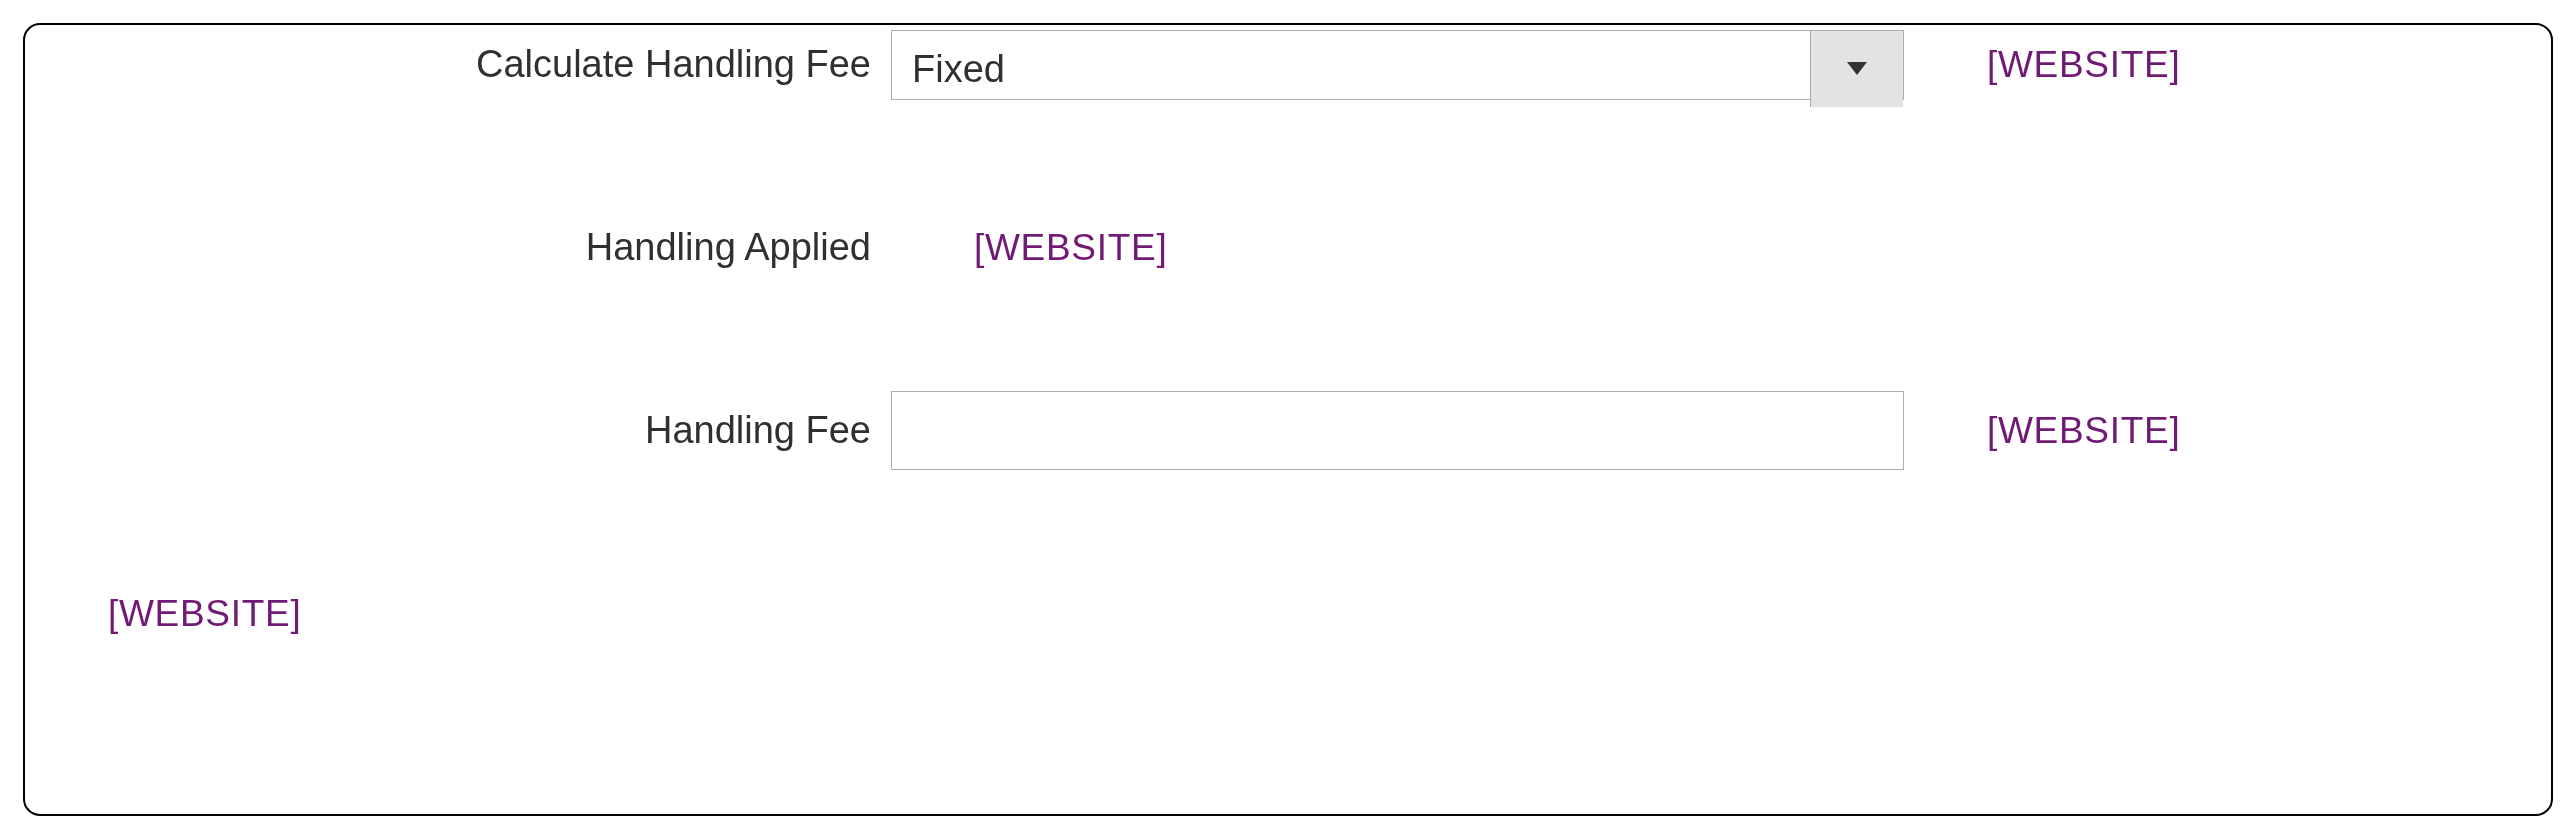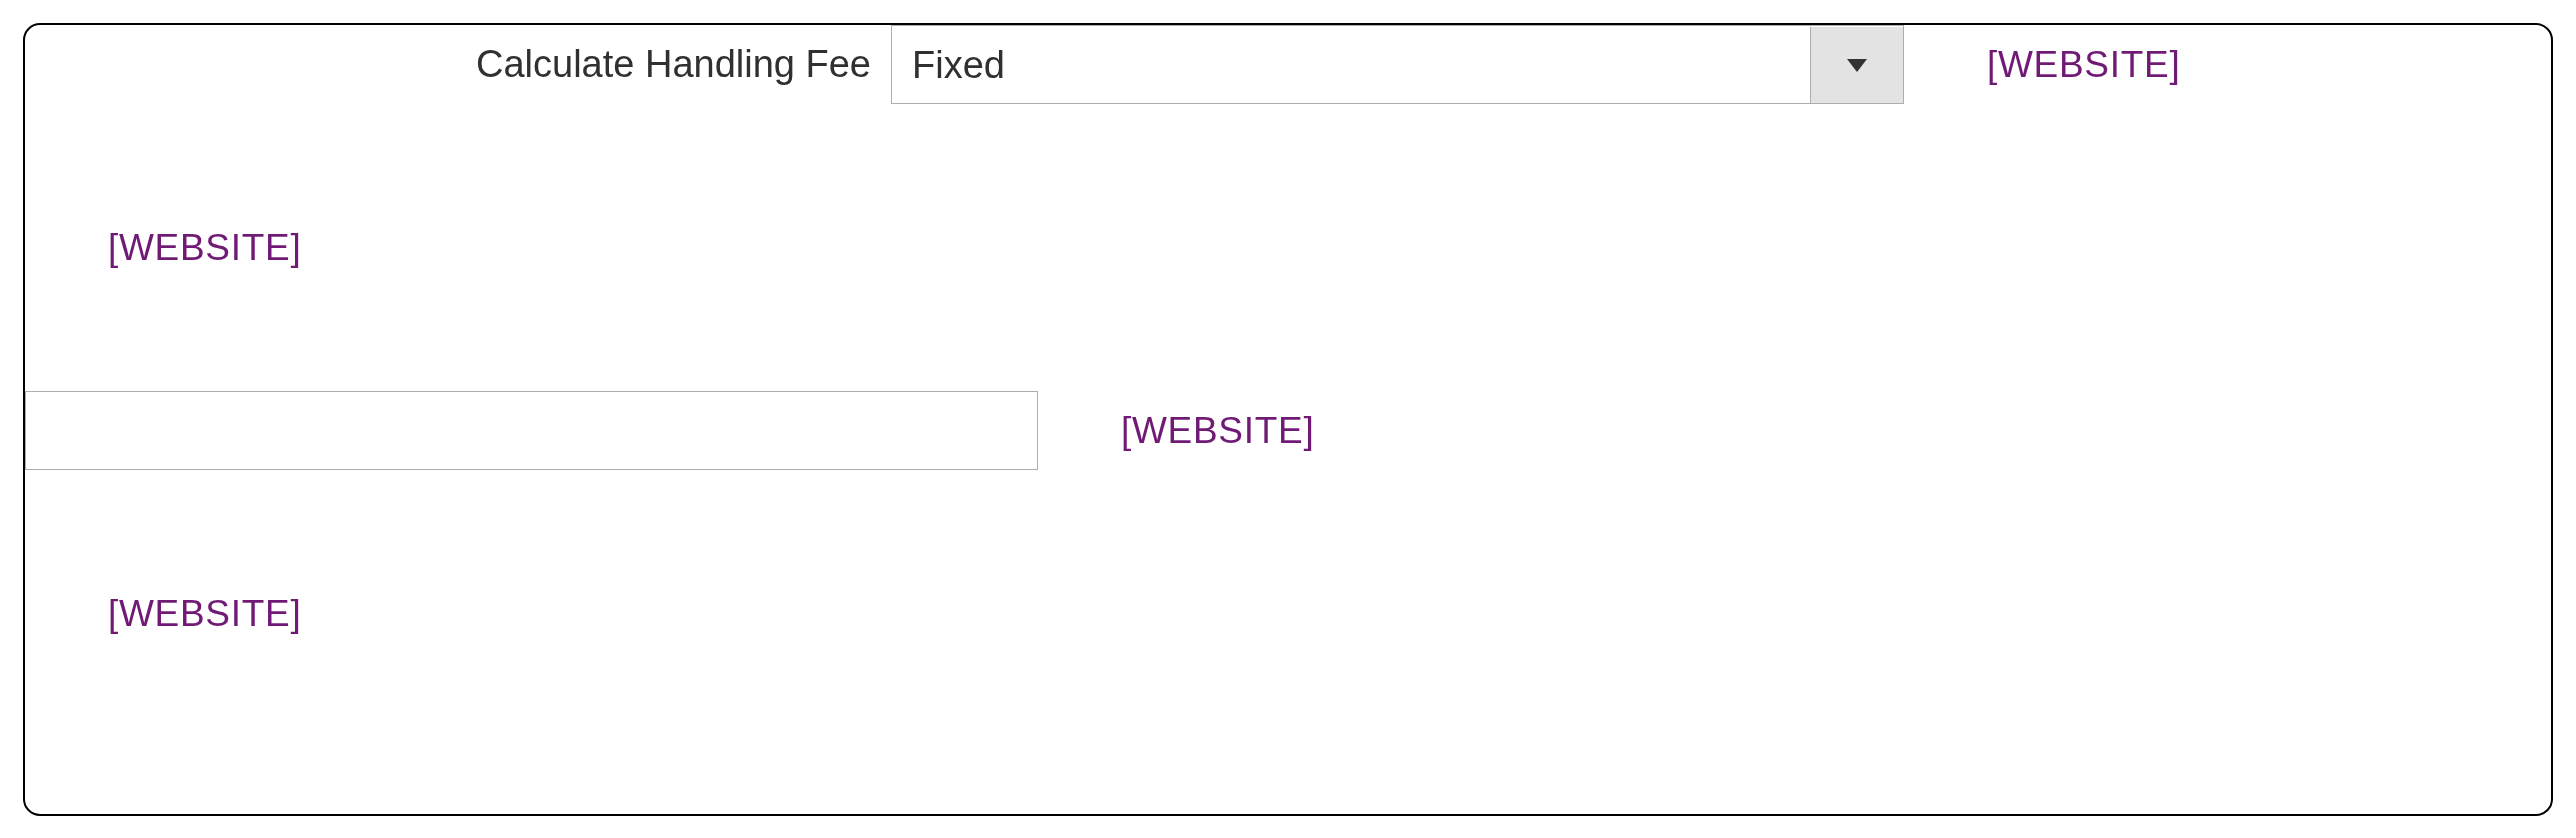--- a/index.html
+++ b/index.html
@@ -41,25 +41,25 @@
       font-size: 38px;
       color: #303030;
       font-weight: 400;
     }
     .control-col {
       width: 1013px;
     }
     .select-wrap {
       position: relative;
       width: 100%;
-      height: 79px;
+      height: 70px;
       border: 1.4px solid #adadad;
       background: #ffffff;
       display: flex;
-      align-items: flex-end;
+      align-items: flex-start;
     }
     .select-value {
       flex: 1;
       padding-left: 20px;
       font-size: 38px;
       color: #303030;
       line-height: 76px;
       height: 76px;
     }
     .select-arrow {
@@ -114,26 +114,32 @@
           <div class="arrow-down"></div>
         </div>
       </div>
     </div>
     <div class="scope-col">
       <span class="scope-text">[WEBSITE]</span>
     </div>
   </div>
 
   <div class="row">
+    <div class="label-col">
+      <span class="label-text">Handling Applied</span>
+    </div>
     <div class="scope-col">
       <span class="scope-text">[WEBSITE]</span>
     </div>
   </div>
 
   <div class="row">
+    <div class="label-col">
+      <span class="label-text">Handling Fee</span>
+    </div>
     <div class="control-col">
       <input type="text" class="text-input" value="" style="">
     </div>
     <div class="scope-col">
       <span class="scope-text">[WEBSITE]</span>
     </div>
   </div>
 
   <div class="row">
     <div class="scope-col">

